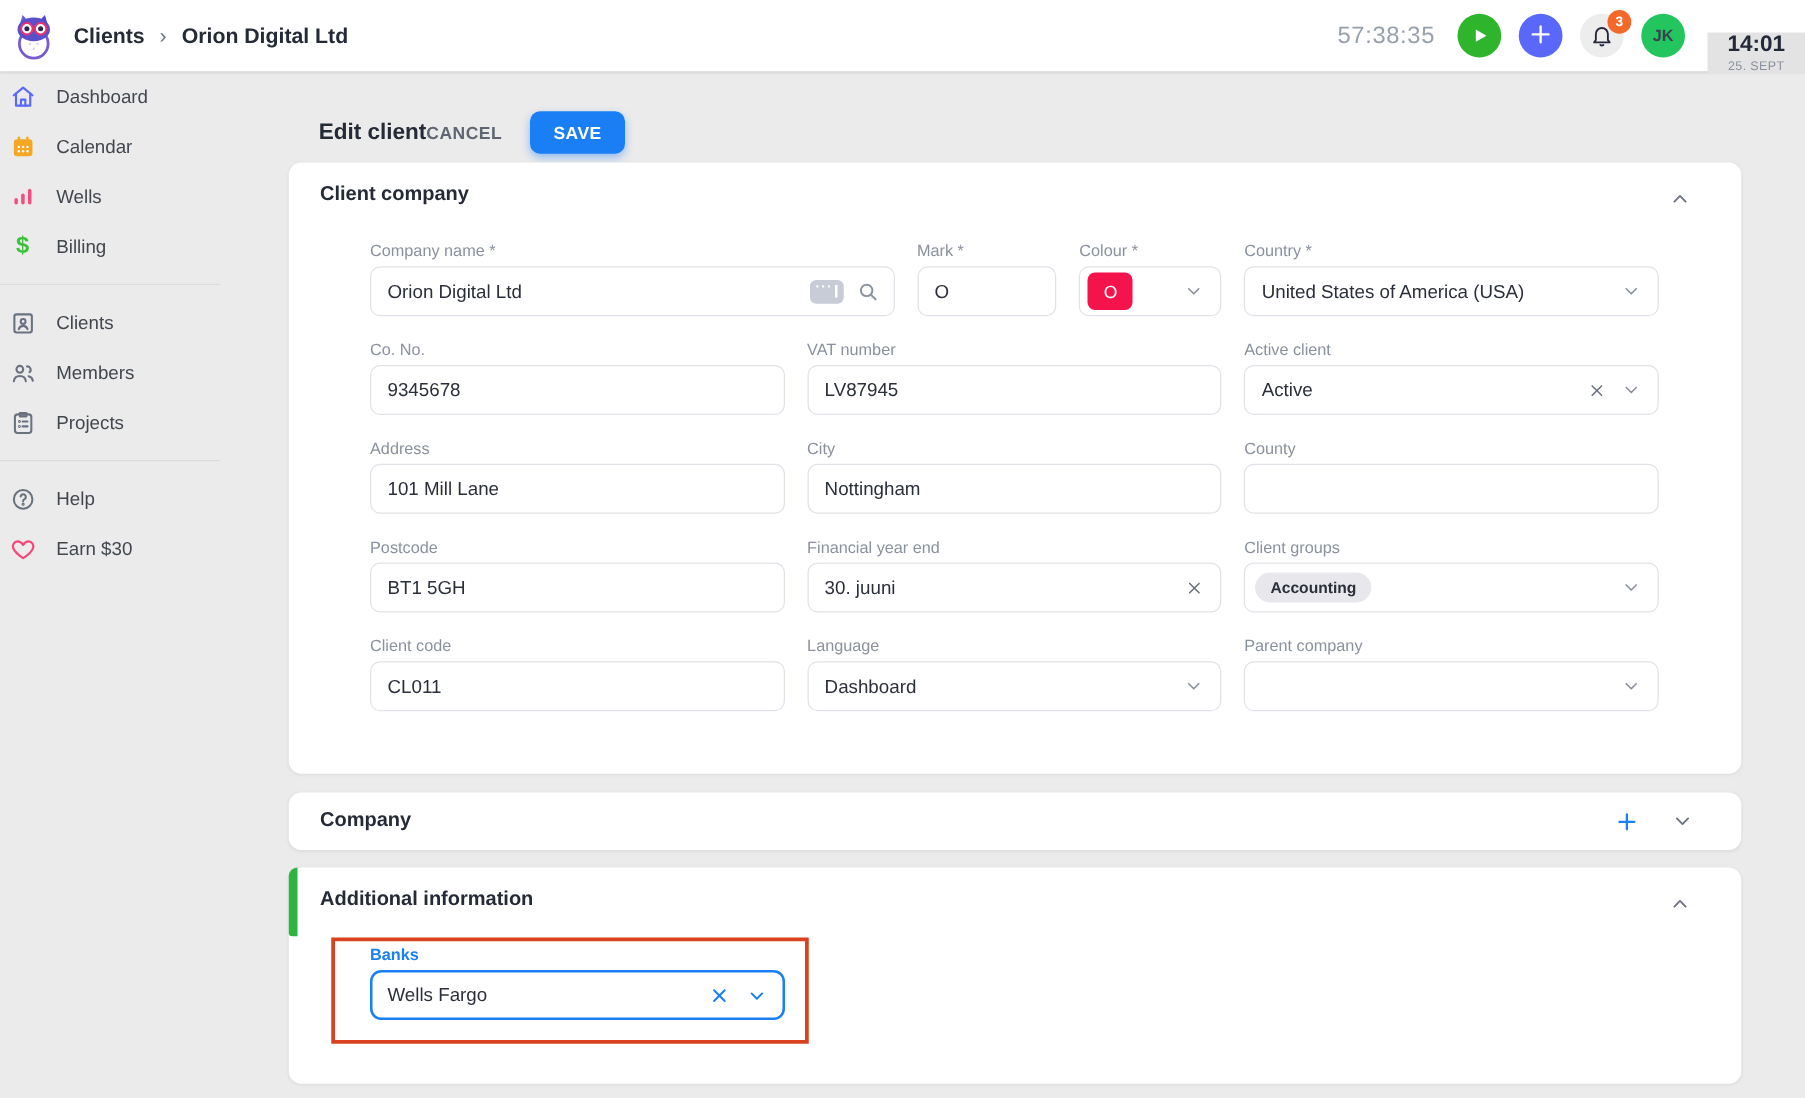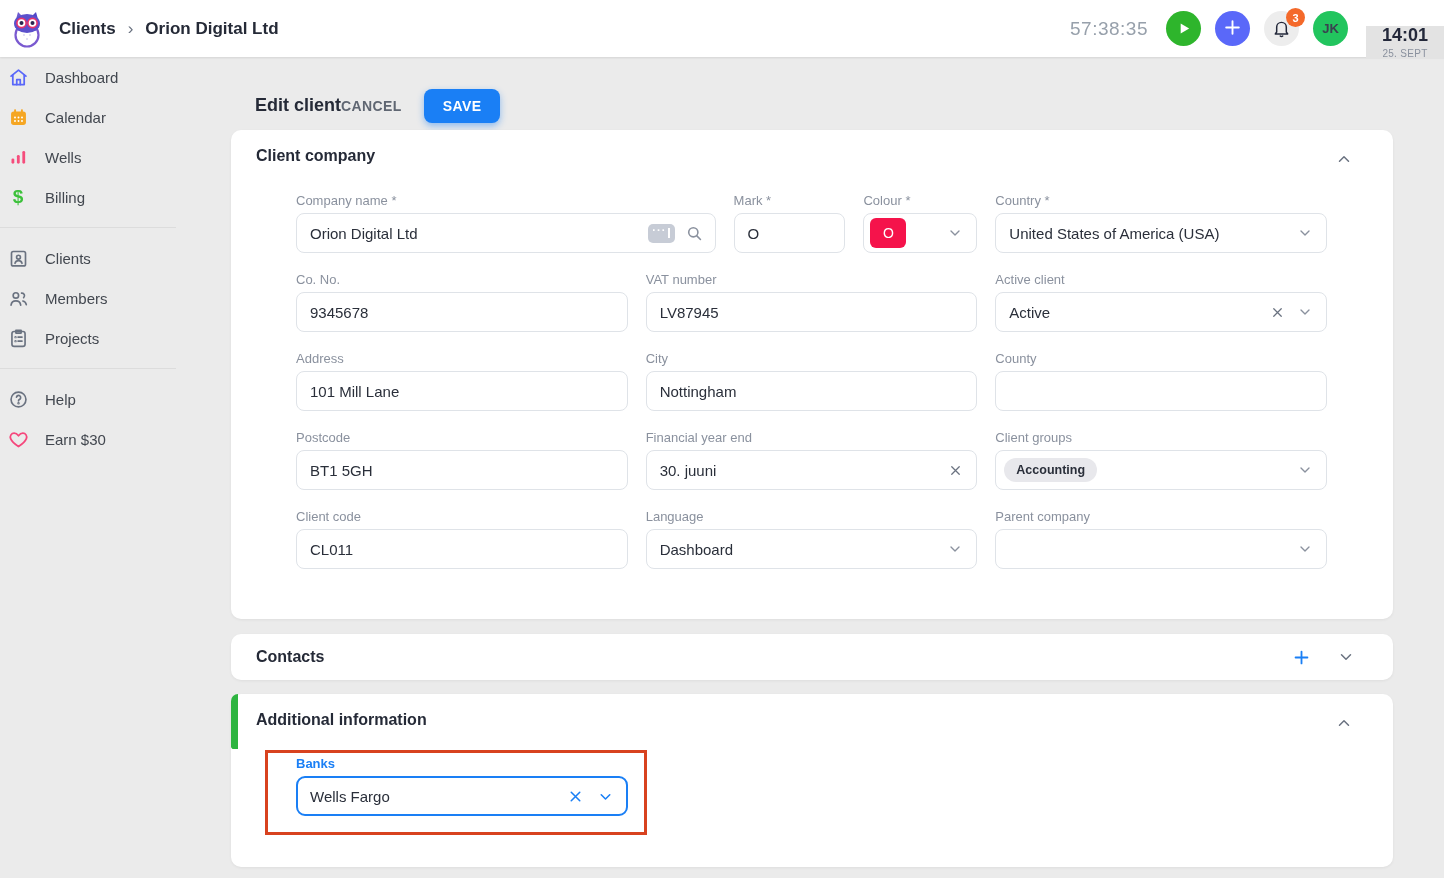--- a/index.html
+++ b/index.html
@@ -469,21 +469,21 @@
                   </svg>
             </span>
               </span>
           </div>
         </div>
       </div>
     </div>
   </section>
 
   <section class="card contacts-card">
-    <h2 class="card-title">Contacts</h2>
+    <h2 class="card-title">Company</h2>
     <div class="right">
       <span>
         <svg viewBox="0 0 24 24" width="19" height="19" fill="none" stroke="#1a7ff5" stroke-width="2.3" stroke-linecap="round">
             <path d="M12 4.5v15M4.5 12h15"></path>
           </svg>
       </span>
       <span>
         <svg viewBox="0 0 24 24" width="18" height="18" fill="none" stroke="#6a7280" stroke-width="2" stroke-linecap="round" stroke-linejoin="round">
             <path d="M6 9l6 6 6-6"></path>
           </svg>

